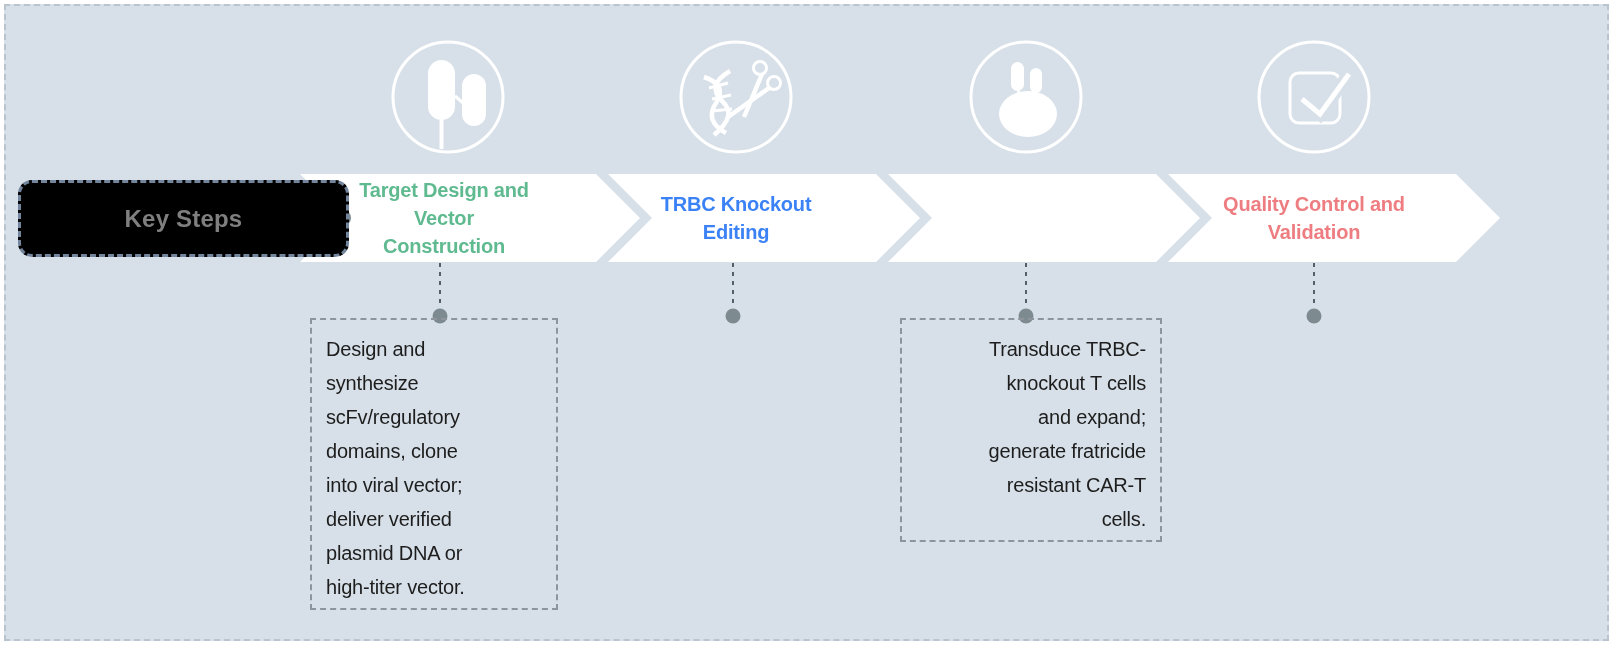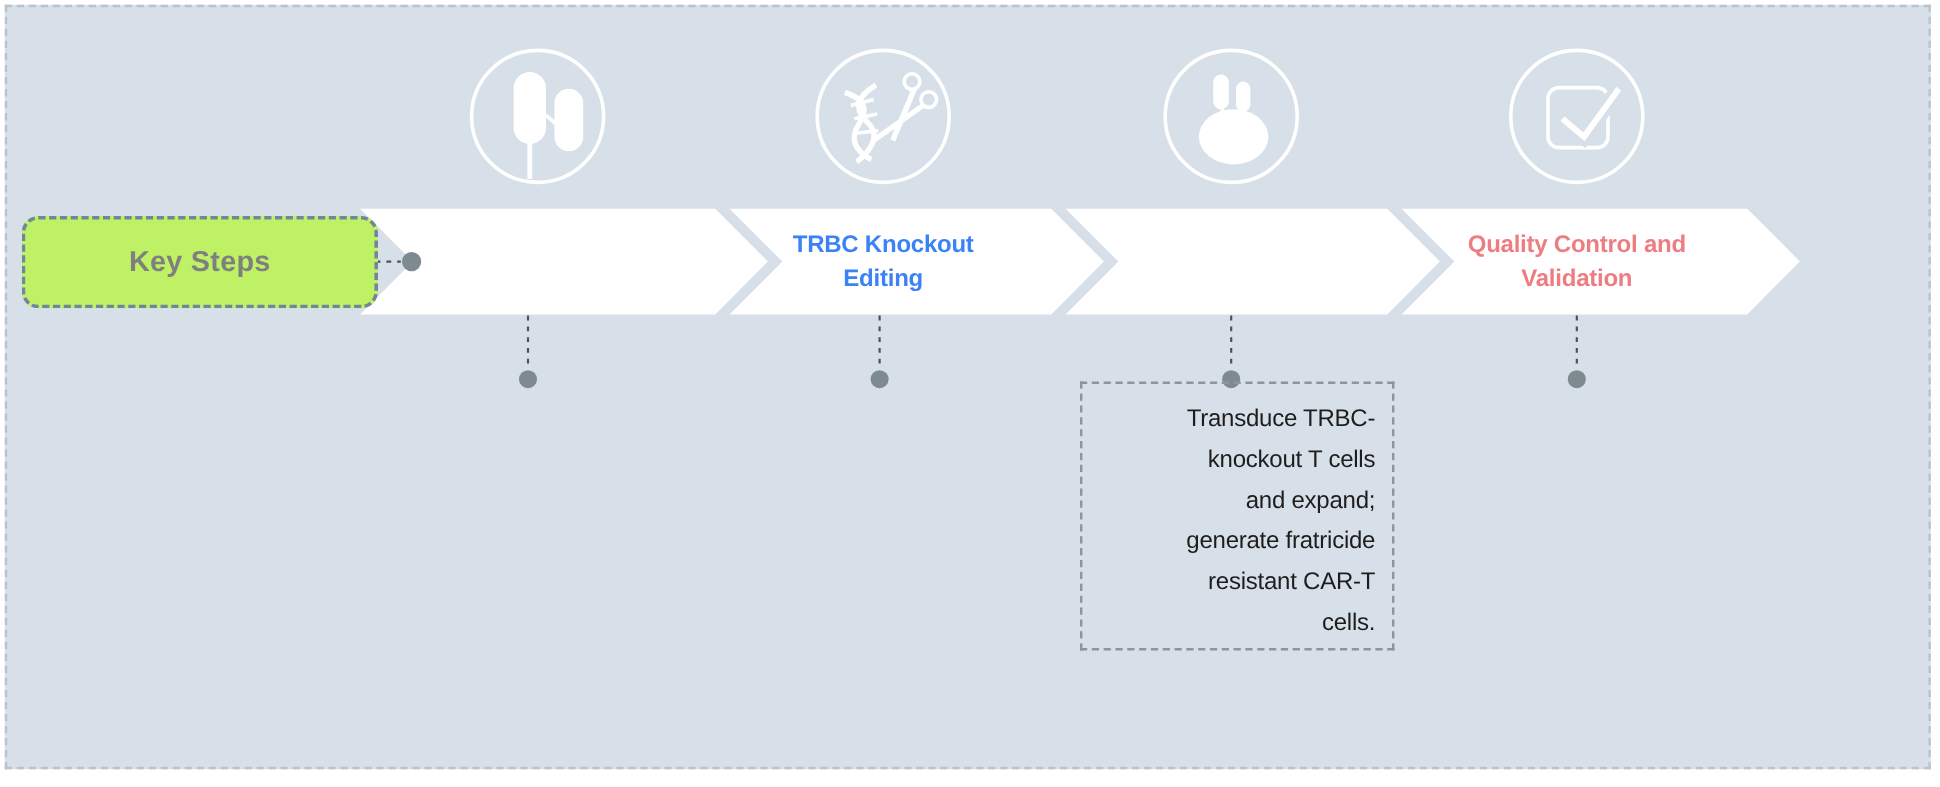--- a/index.html
+++ b/index.html
@@ -32,22 +32,22 @@
   }
   .desc-box{
     position:absolute;top:318px;border:2px dashed var(--box-border,#8d949b);
     box-sizing:border-box;padding:12px 14px;background:transparent;
   }
   .desc-text{
     font-size:20px;line-height:34px;color:var(--body-text,#1d1d1d);
     white-space:pre-line;letter-spacing:-0.2px;
   }
   #keysteps{
-    position:absolute;left:18px;top:180px;width:297px;height:77px;
-    background:#bef264;border:3px dashed var(--key-steps-border,#73859c);border-radius:14px;
+    position:absolute;left:18px;top:180px;width:331px;height:77px;
+    background:#000000;border:3px dashed var(--key-steps-border,#73859c);border-radius:14px;
     box-sizing:border-box;display:flex;align-items:center;justify-content:center;
   }
   #keysteps span{font-size:24px;font-weight:bold;color:var(--key-steps-text,#7f7f7f);letter-spacing:0.2px;}
   
   .icon.s1{left:388px;} .icon.s2{left:676px;} .icon.s3{left:966px;} .icon.s4{left:1254px;}
   .step-title.s1{left:314px;width:260px;}
   .step-title.s2{left:616px;width:240px;}
   .step-title.s3{left:896px;width:260px;}
   .step-title.s4{left:1164px;width:300px;}
   .desc-box.s1{left:310px;width:248px;height:292px;}
@@ -116,25 +116,38 @@
     <circle class="ic" cx="60" cy="60" r="55" stroke-width="2.5"></circle>
     <rect class="ic" x="36" y="36" width="50" height="50" rx="9" stroke-width="4"></rect>
     <path class="halo" stroke-width="13" d="M48,62 L66,77 L95,37"></path>
     <path class="icl" stroke-width="5" d="M48,62 L66,77 L95,37"></path>
   </svg>
 
   <div id="keysteps">
     <span>Key Steps</span>
   </div>
 
+  <div class="step-title s1" style="color: rgb(95, 186, 144);">Target Design and
+Vector
+Construction</div>
   <div class="step-title s2" style="color: #3b82f6;">TRBC Knockout
 Editing</div>
   <div class="step-title s4" style="color: rgb(238, 125, 129);">Quality Control and
 Validation</div>
 
+  <div class="desc-box s1">
+    <div class="desc-text">Design and
+synthesize
+scFv/regulatory
+domains, clone
+into viral vector;
+deliver verified
+plasmid DNA or
+high-titer vector.</div>
+  </div>
   <div class="desc-box s3">
     <div class="desc-text">Transduce TRBC-
 knockout T cells
 and expand;
 generate fratricide
 resistant CAR-T
 cells.</div>
   </div>
 
 </div>

